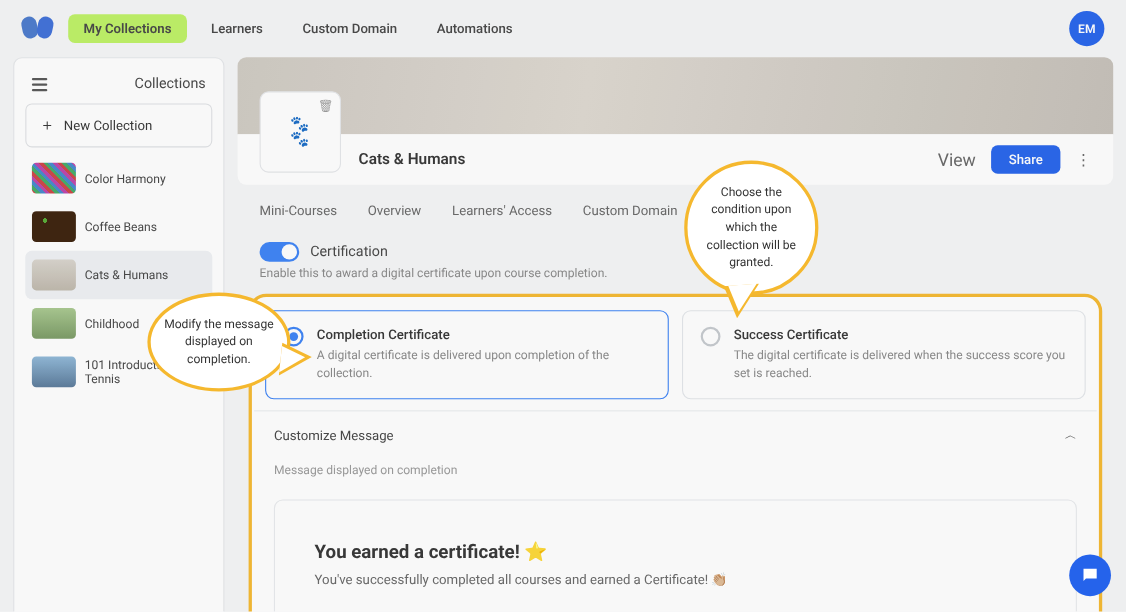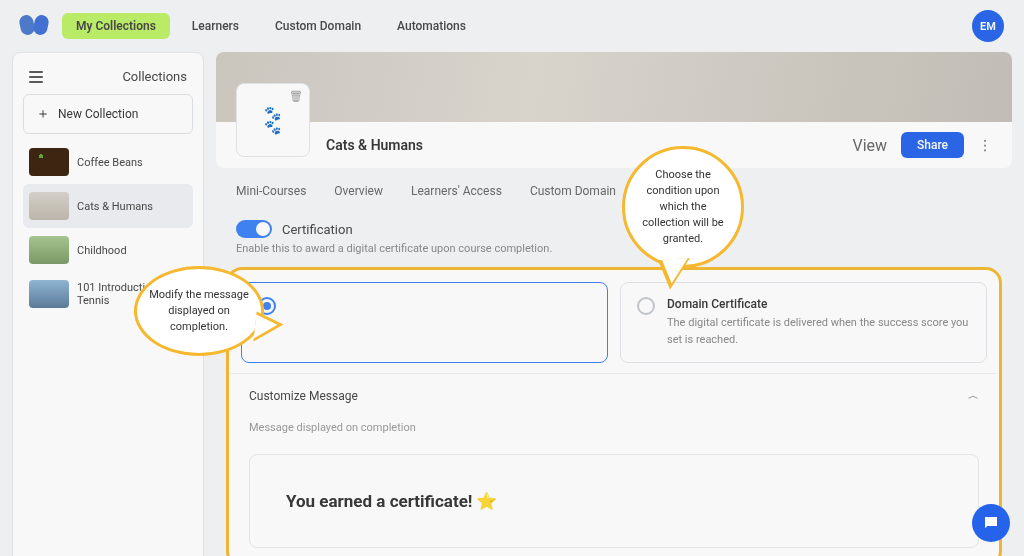--- a/index.html
+++ b/index.html
@@ -111,20 +111,24 @@
           <span></span>
           <span></span>
         </div>
       <div class="sb-title">Collections</div>
     </div>
     <div class="new-col">
       <span class="plus">＋</span>
       <span>New Collection</span>
     </div>
     <div class="sb-item">
+        <div class="thumb th-color"></div>
+        <span>Color Harmony</span>
+      </div>
+    <div class="sb-item">
         <div class="thumb th-coffee"></div>
         <span>Coffee Beans</span>
       </div>
     <div class="sb-item sel">
         <div class="thumb th-cats"></div>
         <span>Cats &amp; Humans</span>
       </div>
     <div class="sb-item">
         <div class="thumb th-child"></div>
         <span>Childhood</span>
@@ -163,37 +167,42 @@
         <div class="toggle"></div>
         <div class="cert-label">Certification</div>
       </div>
       <div class="cert-sub">Enable this to award a digital certificate upon course completion.</div>
     </div>
 
     <div class="highlight-wrap">
       <div class="option-row">
         <div class="opt-card sel">
           <div class="radio on"></div>
+          <div>
+            <div class="opt-title">Completion Certificate</div>
+            <div class="opt-desc">A digital certificate is delivered upon completion of the collection.</div>
+          </div>
         </div>
         <div class="opt-card">
           <div class="radio"></div>
           <div>
-            <div class="opt-title">Domain Certificate</div>
+            <div class="opt-title">Success Certificate</div>
             <div class="opt-desc">The digital certificate is delivered when the success score you set is reached.</div>
           </div>
         </div>
       </div>
       <div class="custom-msg">
         <div class="cm-head">
           <div class="cm-title">Customize Message</div>
           <div class="chev">︿</div>
         </div>
         <div class="cm-sub">Message displayed on completion</div>
         <div class="msg-box">
           <div class="msg-title">You earned a certificate! ⭐</div>
+          <div class="msg-body">You've successfully completed all courses and earned a Certificate! 👏🏼</div>
         </div>
       </div>
     </div>
 
     <div class="footer-row">
       
       
     </div>
   </div>
 </div>

